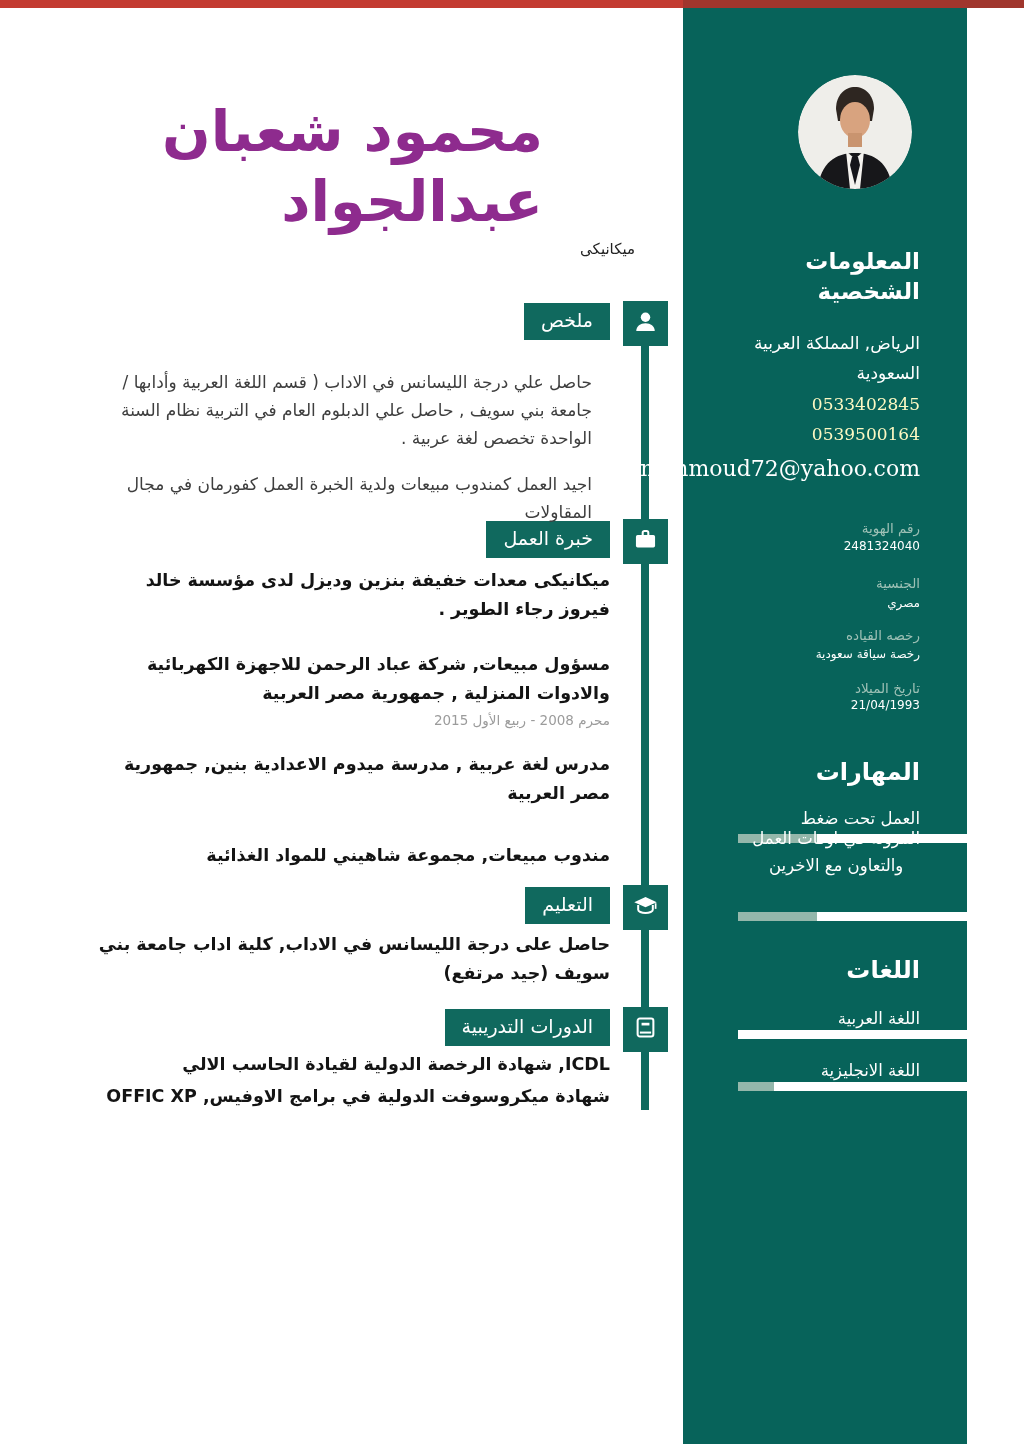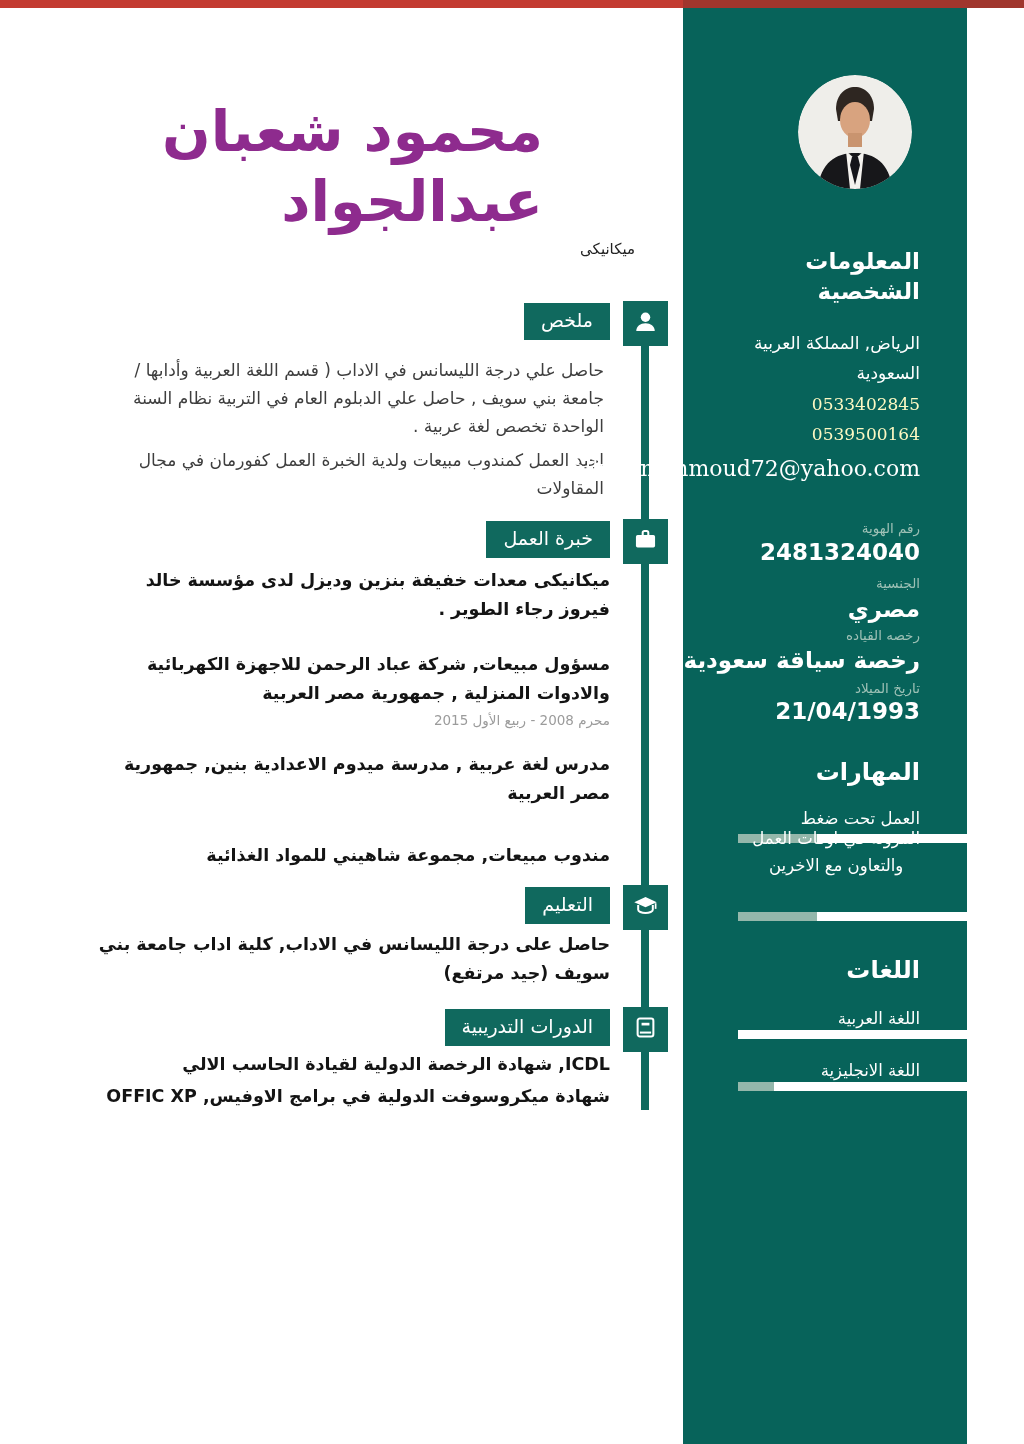--- a/index.html
+++ b/index.html
@@ -19,40 +19,40 @@
   .icon-box{position:absolute;left:623px;width:45px;height:45px;background:#10695E;
             display:flex;align-items:center;justify-content:center;}
   .i1{top:301px}.i2{top:519px}.i3{top:885px}.i4{top:1007px}
 
   .sec-box{position:absolute;right:73px;background:#10695E;color:#fff;font-size:19px;
            padding:6px 17px 9px;direction:rtl;}
   .b1{top:303px}.b2{top:521px}.b3{top:887px}.b4{top:1009px}
 
   .txt{position:absolute;right:73px;width:512px;text-align:right;direction:rtl;}
   .summary{top:350px;font-size:17px;line-height:28px;color:#3E3E3E;}
-  .summary p{margin:6px;}
+  .summary p{margin:18px;}
   .job{font-weight:bold;font-size:17.5px;line-height:29px;color:#141414;}
   .j1{top:566px}.j2{top:650px}.j3{top:750px}.j4{top:841px}
   .period{font-weight:normal;font-size:13.5px;color:#9B9B9B;margin-top:4px;line-height:17px;}
   .edu{top:930px;font-weight:bold;font-size:17.5px;line-height:29px;color:#141414;}
   .tr1{top:1050px}.tr2{top:1082px}
 
   
   .sidebar{position:absolute;left:683px;top:8px;width:284px;height:1436px;background:#07635A;}
   .sidebar .abs{position:absolute;}
   .avatar{left:115px;top:67px;width:114px;height:114px;border-radius:50%;overflow:hidden;}
   .sb-title{right:47px;top:238px;color:#fff;font-weight:bold;font-size:23px;line-height:30px;
             text-align:right;white-space:pre-line;direction:rtl;}
   .sb-loc{right:47px;top:320px;color:#fff;font-size:17px;line-height:30px;text-align:right;
           white-space:pre-line;direction:rtl;}
   .sb-phone{right:47px;color:#fef9c3;font-size:17px;font-family:"DejaVu Serif",serif;direction:ltr;}
   .ph1{top:386px}.ph2{top:416px}
   .sb-email{right:47px;top:448px;color:#fff;font-size:22px;font-family:"DejaVu Serif",serif;direction:ltr;}
   .sb-label{right:47px;color:#9DC0B5;font-size:13.5px;text-align:right;direction:rtl;}
-  .sb-value{right:47px;color:#fff;font-weight:bold;font-size:23px;text-align:left;direction:rtl;}
+  .sb-value{right:47px;color:#fff;font-weight:normal;font-size:12px;text-align:left;direction:rtl;}
   .fl1{top:512px}.fv1{top:531px}
   .fl2{top:567px}.fv2{top:588px}
   .fl3{top:619px}.fv3{top:639px}
   .fl4{top:672px}.fv4{top:690px}
   .sb-head{right:47px;color:#fff;font-weight:bold;font-size:24px;text-align:right;direction:rtl;}
   .skills-head{top:750px}.langs-head{top:948px}
   .sk-label{right:47px;color:#fff;font-size:16.5px;line-height:27px;text-align:center;
             white-space:pre-line;direction:rtl;}
   .sk1{top:797px}.sk2{top:817px}.lg1{top:997px}.lg2{top:1049px}
   .bar{left:55px;width:239px;height:9px;background:#94B7AB;position:absolute;}

